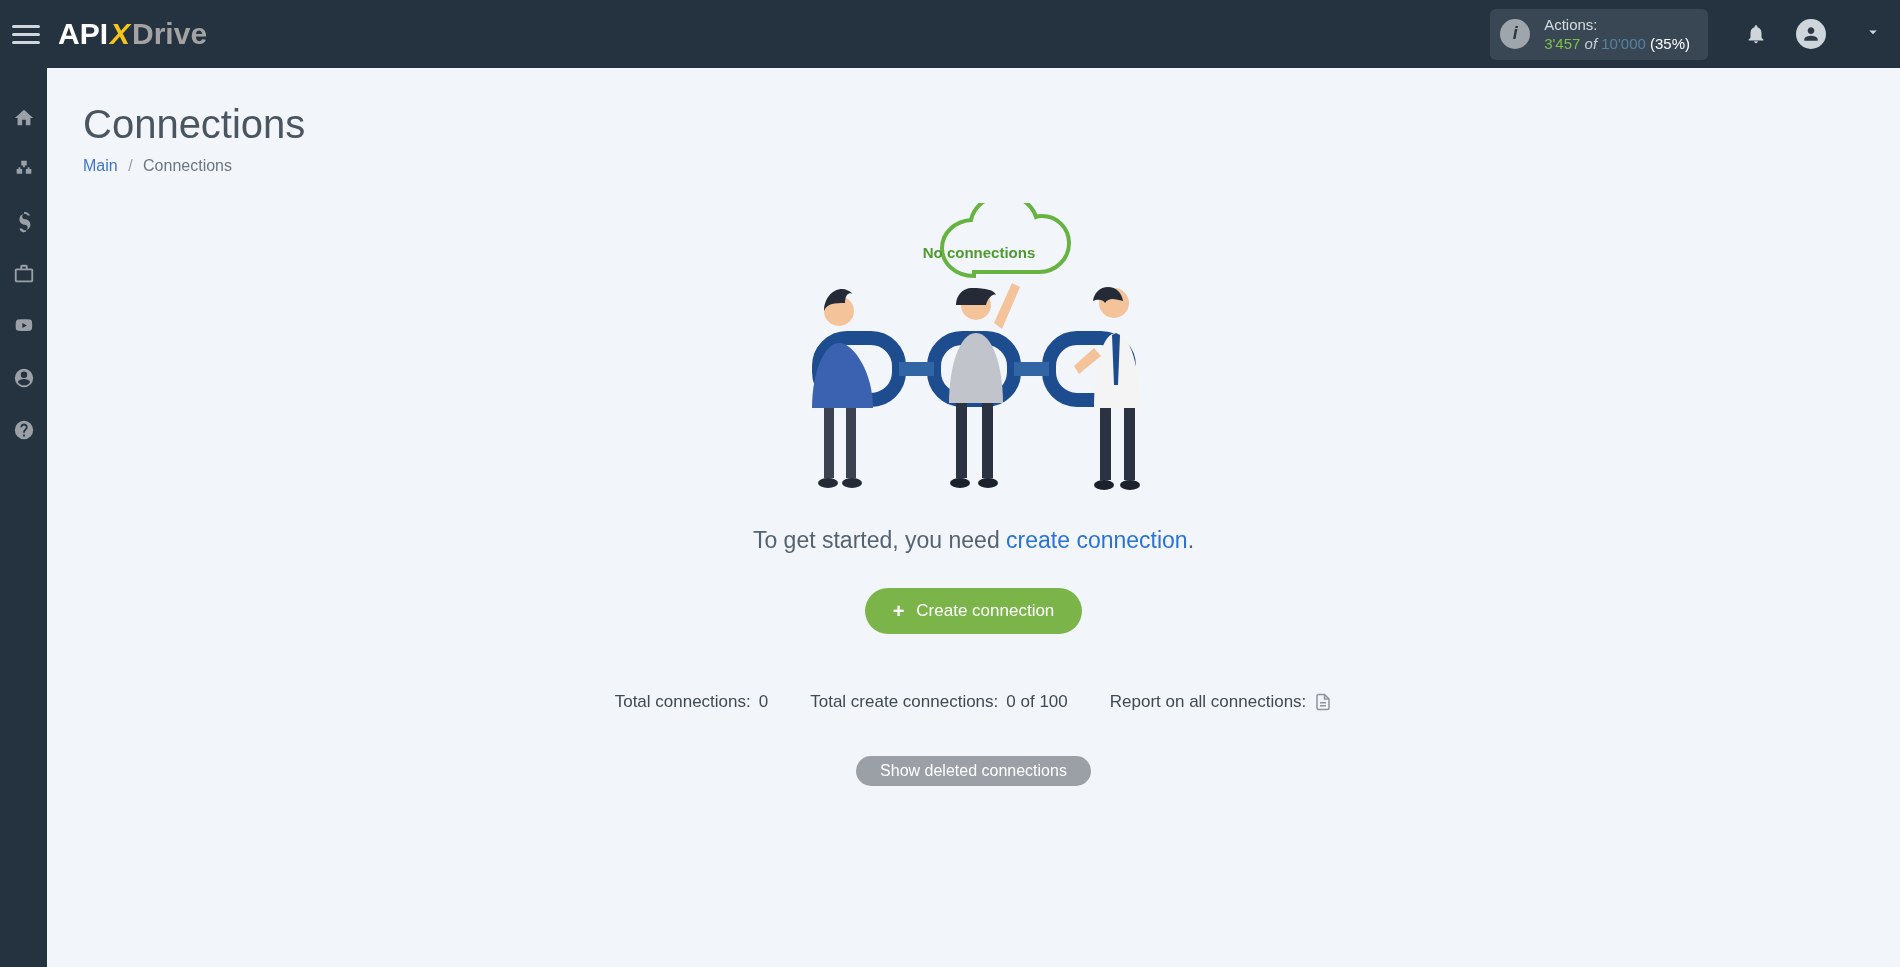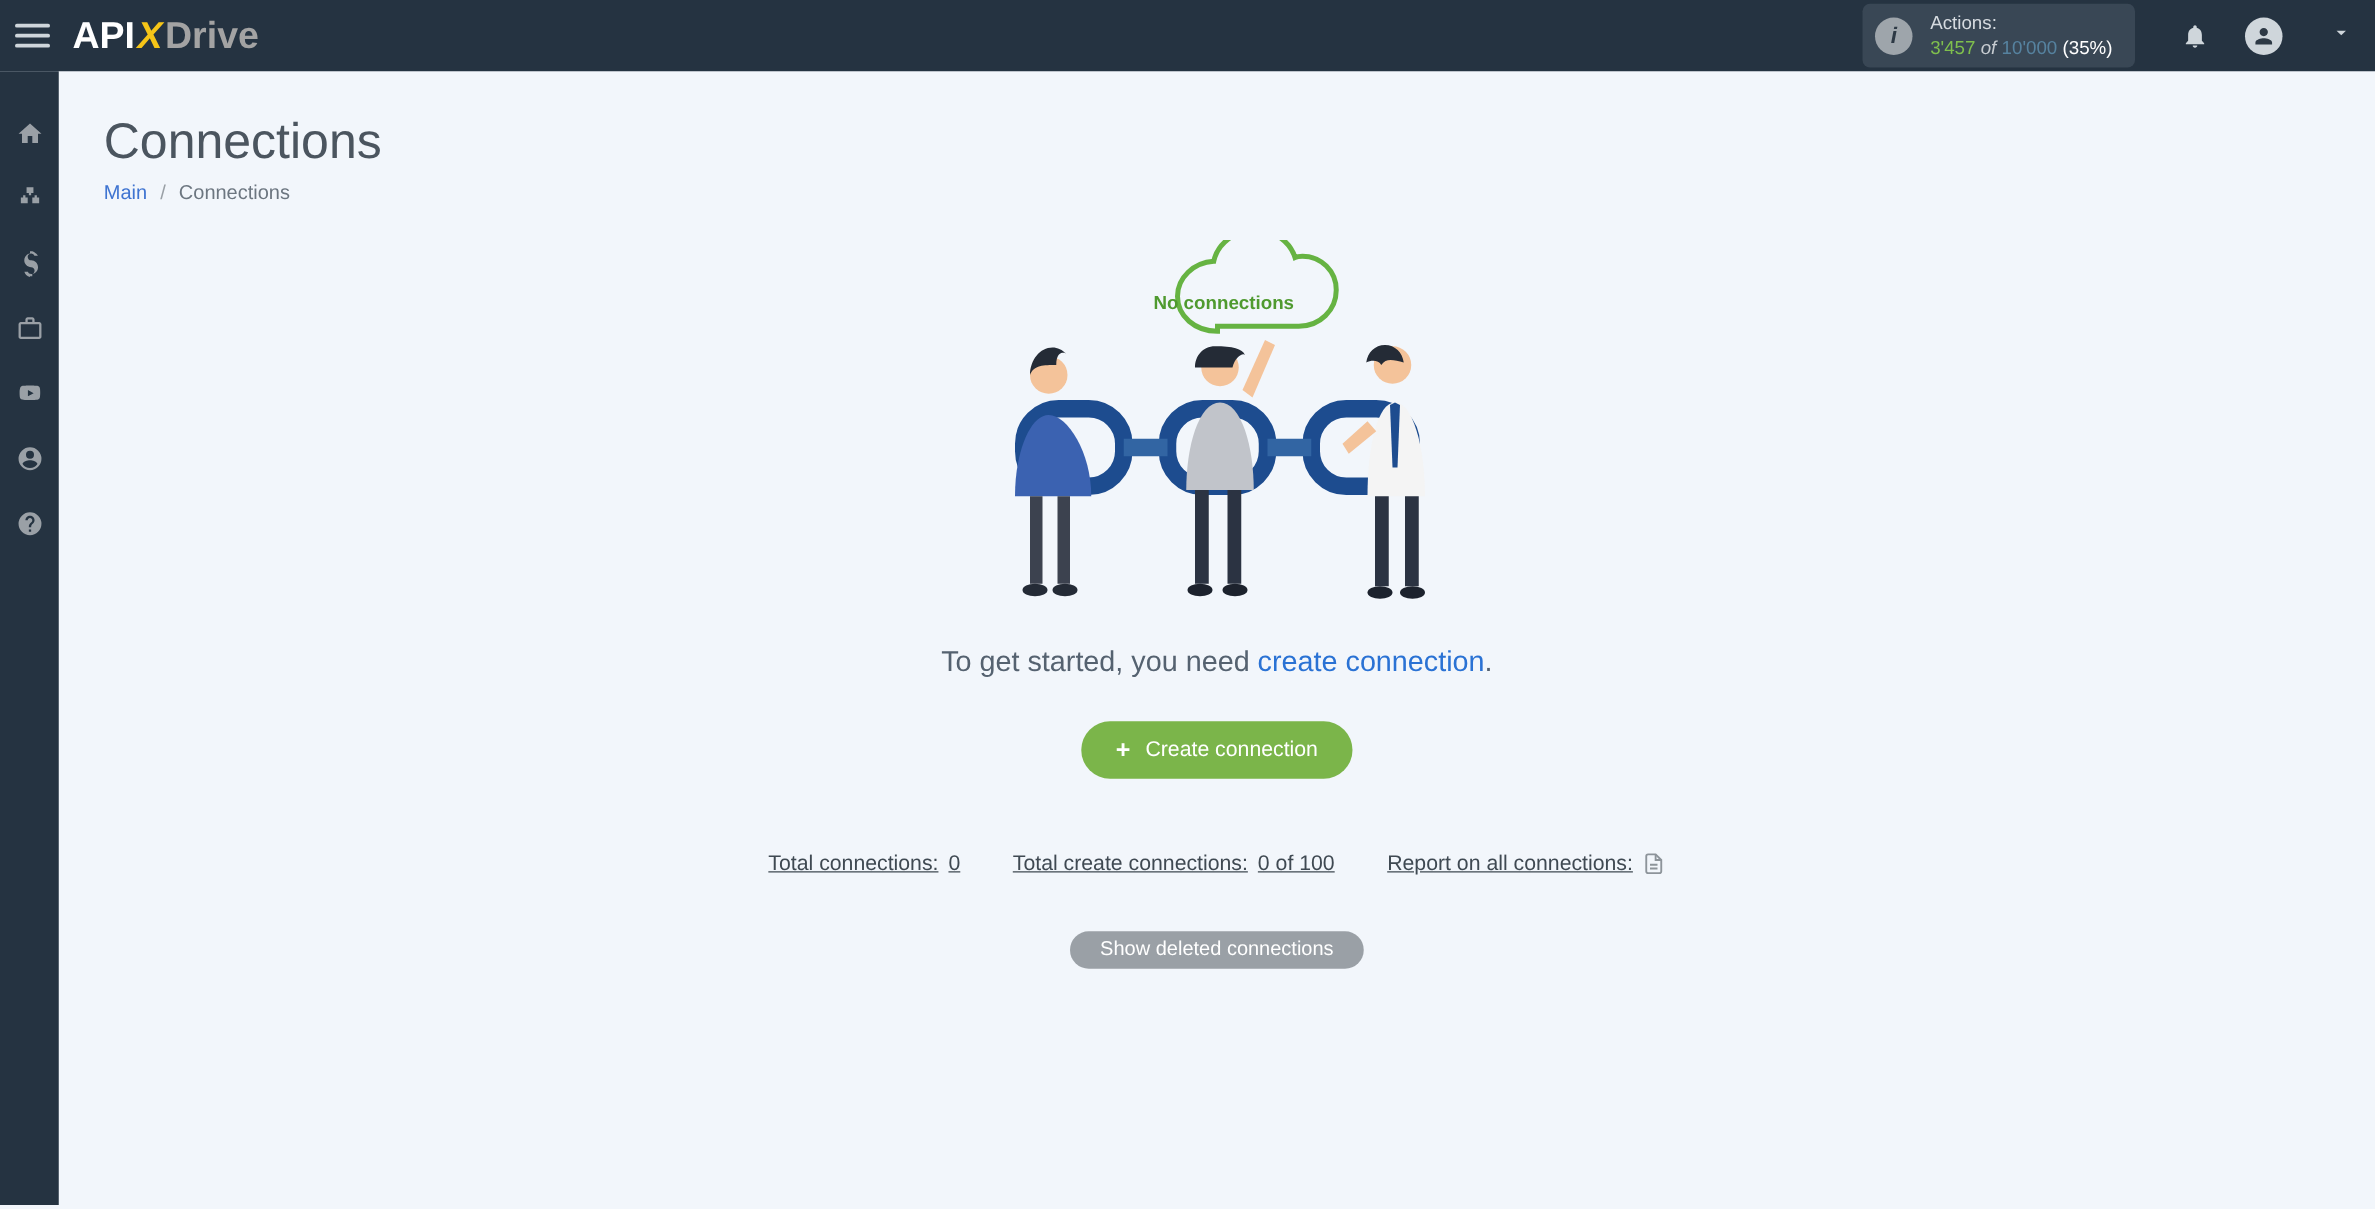--- a/index.html
+++ b/index.html
@@ -4,21 +4,21 @@
 <style>
   * { box-sizing: border-box; margin: 0; padding: 0; }
   html, body {
     font-family: Arial, Helvetica, sans-serif;
     background: #f2f6fb;
     color: #384048;
     height: 100%;
   }
   
   .topbar {
-    height: 57px;
+    height: 68px;
     background: #253341;
     display: flex;
     align-items: center;
     padding: 0 12px;
     color: #d0d6db;
   }
   .hamburger {
     width: 28px; height: 28px;
     display:flex; flex-direction:column; justify-content:center; gap:5px;
     cursor:pointer; margin-right:18px;
@@ -91,21 +91,21 @@
     margin-top:34px; background:#7bb54a; color:#fff;
     border:none; border-radius:30px; padding:13px 28px;
     font-size:17px; display:flex; align-items:center; gap:12px; cursor:pointer;
   }
   .create-btn span.plus { font-size:20px; font-weight:700; line-height:1; }
 
   .stats-row {
     display:flex; justify-content:center; gap:42px;
     margin-top:58px; font-size:17px; color:#3f4952;
   }
-  .stats-row .item { display:flex; align-items:center; gap:8px;text-decoration:underline; }
+  .stats-row .item { display:flex; align-items:center; gap:8px; }
   .doc-icon { color:#8d949a; }
 
   .deleted-btn {
     margin:44px auto 0 auto; display:block;
     background:#9aa0a6; color:#fff; border:none;
     border-radius:30px; padding:6px 24px; font-size:16px; cursor:pointer;
   }
 </style>
 </head>
 <body>

